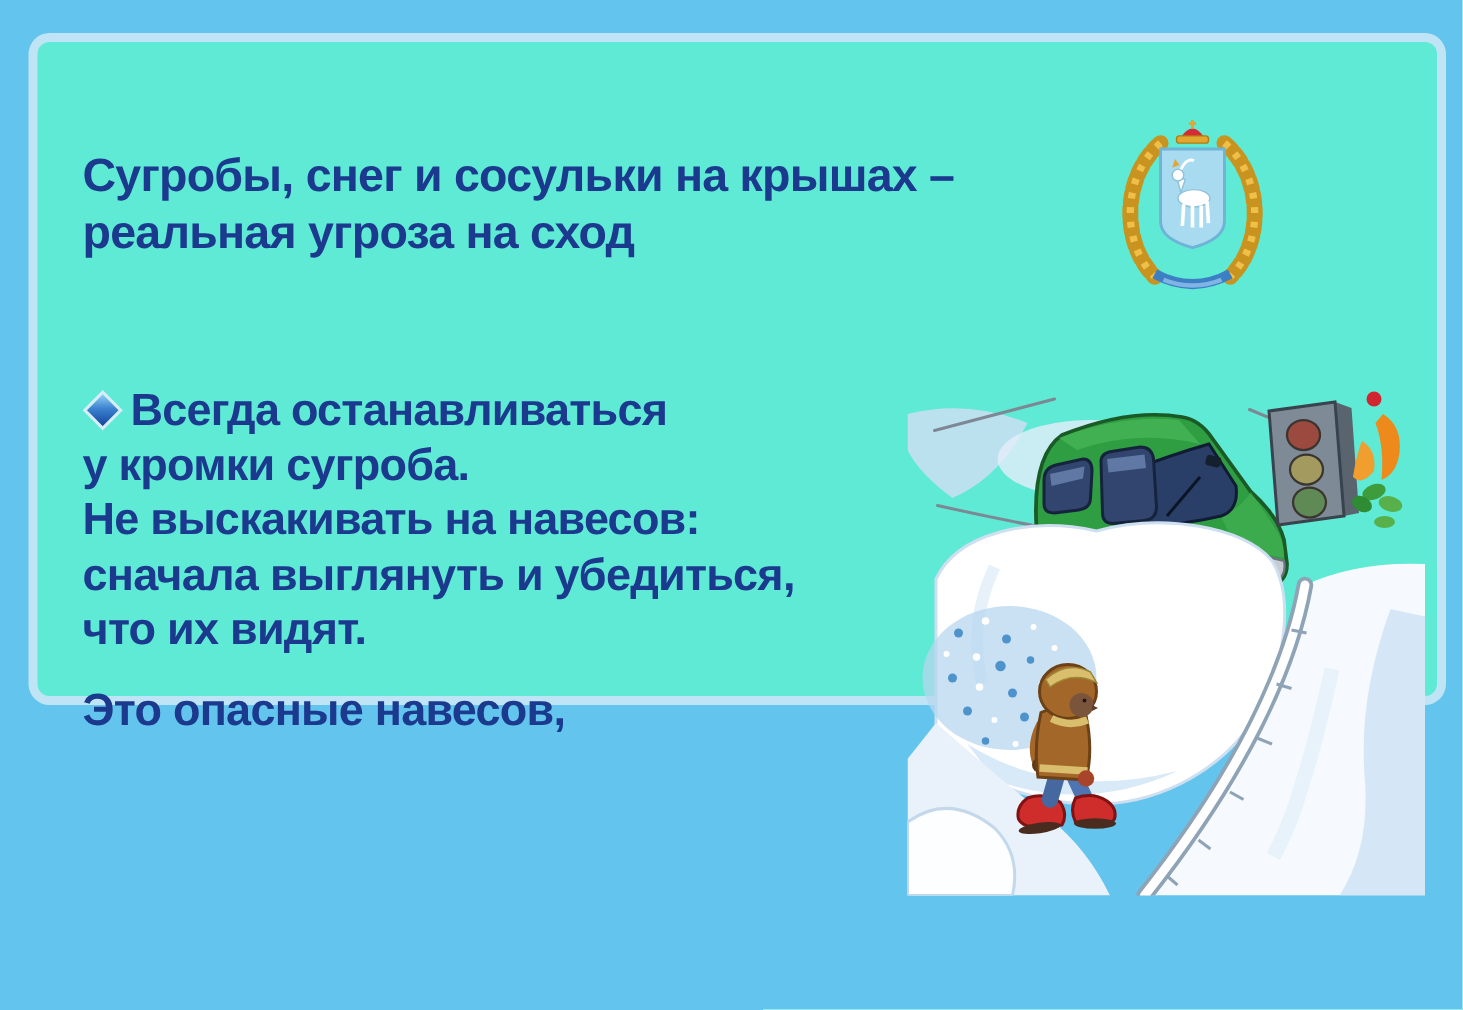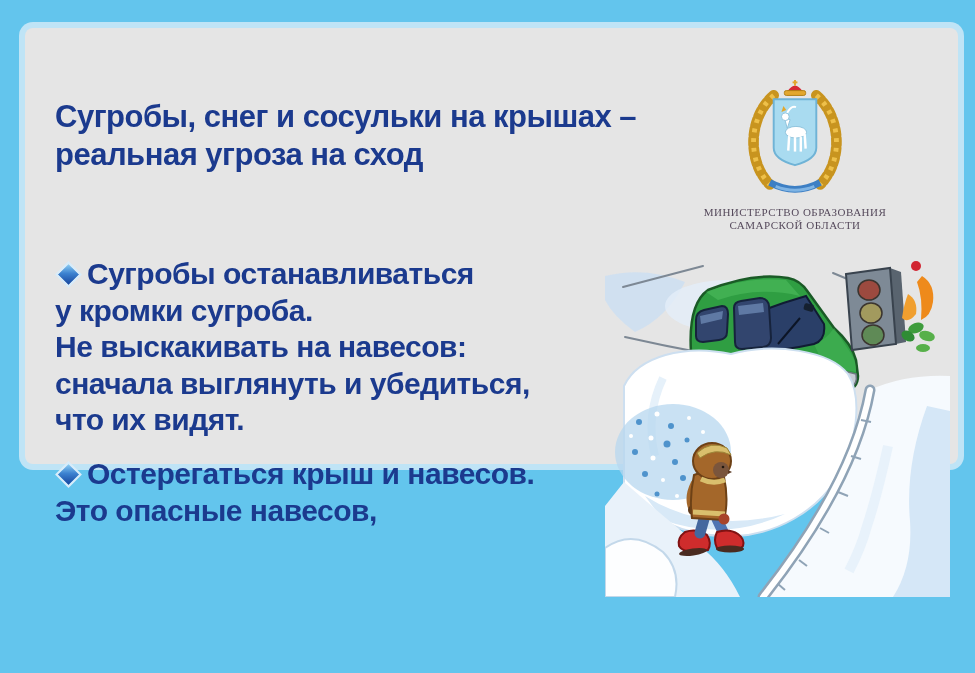--- a/index.html
+++ b/index.html
@@ -1,20 +1,20 @@
 <!DOCTYPE html>
 <html><head>
 <meta charset="utf-8">
 <style>
   html,body{margin:0;padding:0;}
   body{width:975px;height:673px;position:relative;overflow:hidden;
        font-family:"Liberation Sans",sans-serif;}
   .frame{position:absolute;inset:0;background:#63c5ed;}
   .card{position:absolute;left:25px;top:28px;width:933px;height:436px;
-        background:#e5e5e5;border-radius:8px;box-shadow:0 0 0 6px #bfe4f6;}
+        background:#5eead4;border-radius:8px;box-shadow:0 0 0 6px #bfe4f6;}
   .title{position:absolute;left:30px;top:70px;width:640px;margin:0;
          color:#1b3a8e;font-size:31px;font-weight:700;line-height:38px;
          letter-spacing:-0.5px;}
   .reminder{position:absolute;left:30px;top:185px;width:560px;
          color:#e8202e;font-size:30px;font-weight:700;letter-spacing:-0.5px;}
   .advice{position:absolute;left:30px;width:600px;
          color:#1b3a8e;font-size:30px;font-weight:700;line-height:36.6px;
          letter-spacing:-0.5px;}
   .advice-1{top:228px;}
   .advice-2{top:428px;}
@@ -35,29 +35,28 @@
 <div class="frame">
   <div class="card">
 
     <h1 class="title">
       <span>Сугробы, снег и сосульки на крышах –</span><br>
       <span>реальная угроза на сход</span>
     </h1>
 
 
     <div class="advice advice-1">
-      <div><span class="diamond"></span><span>Сугробы останавливаться</span></div>
+      <div><span class="diamond"></span><span>Всегда останавливаться</span></div>
       <div>у кромки сугроба.</div>
       <div>Не выскакивать на навесов:</div>
       <div>сначала выглянуть и убедиться,</div>
       <div>что их видят.</div>
     </div>
 
     <div class="advice advice-2">
-      <div><span class="diamond"></span><span>Остерегаться крыш и навесов.</span></div>
       <div>Это опасные навесов,</div>
     </div>
 
     <div class="emblem">
       <svg width="120" height="122" viewBox="0 0 120 126" role="img" aria-label="Coat of arms of Samara Region: silver goat on light-blue shield in a golden oak wreath with a crown">
         <g>
           <path d="M38,18 C12,40 10,86 34,110" fill="none" stroke="#c8941f" stroke-width="11" stroke-dasharray="7 3" stroke-linecap="round"></path>
           <path d="M82,18 C108,40 110,86 86,110" fill="none" stroke="#c8941f" stroke-width="11" stroke-dasharray="7 3" stroke-linecap="round"></path>
           <path d="M38,18 C12,40 10,86 34,110" fill="none" stroke="#eec04a" stroke-width="5" stroke-dasharray="4 6"></path>
           <path d="M82,18 C108,40 110,86 86,110" fill="none" stroke="#eec04a" stroke-width="5" stroke-dasharray="4 6"></path>
@@ -78,24 +77,20 @@
           <path d="M52,52 L49,41 L55,43 Z"></path>
           <circle cx="50" cy="40" r="4"></circle>
           <path d="M52,36 Q56,28 61,30" fill="none" stroke="#ffffff" stroke-width="2"></path>
           <line x1="54" y1="60" x2="53" y2="75" stroke="#ffffff" stroke-width="2.5"></line>
           <line x1="60" y1="61" x2="60" y2="76" stroke="#ffffff" stroke-width="2.5"></line>
           <line x1="66" y1="61" x2="66" y2="76" stroke="#ffffff" stroke-width="2.5"></line>
           <line x1="70" y1="58" x2="71" y2="73" stroke="#ffffff" stroke-width="2.5"></line>
         </g>
         <path d="M46,35 l2,-6 l3,4 Z" fill="#e2a72e"></path>
       </svg>
-      <div class="emblem-caption">
-        <div>МИНИСТЕРСТВО ОБРАЗОВАНИЯ</div>
-        <div>САМАРСКОЙ ОБЛАСТИ</div>
-      </div>
     </div>
 
     <div class="illustration">
       <svg width="345" height="341" viewBox="0 0 345 341" role="img" aria-label="Child in a brown hooded coat walking past a large snowdrift toward the road where a green car is driving near a traffic light">
 
         <g>
           <path d="M0,20 Q40,10 80,26 Q62,62 30,76 Q8,60 0,44 Z" fill="#ccdff2" opacity="0.85"></path>
           <ellipse cx="122" cy="50" rx="62" ry="26" fill="#e4eef9" opacity="0.8"></ellipse>
         </g>
 

